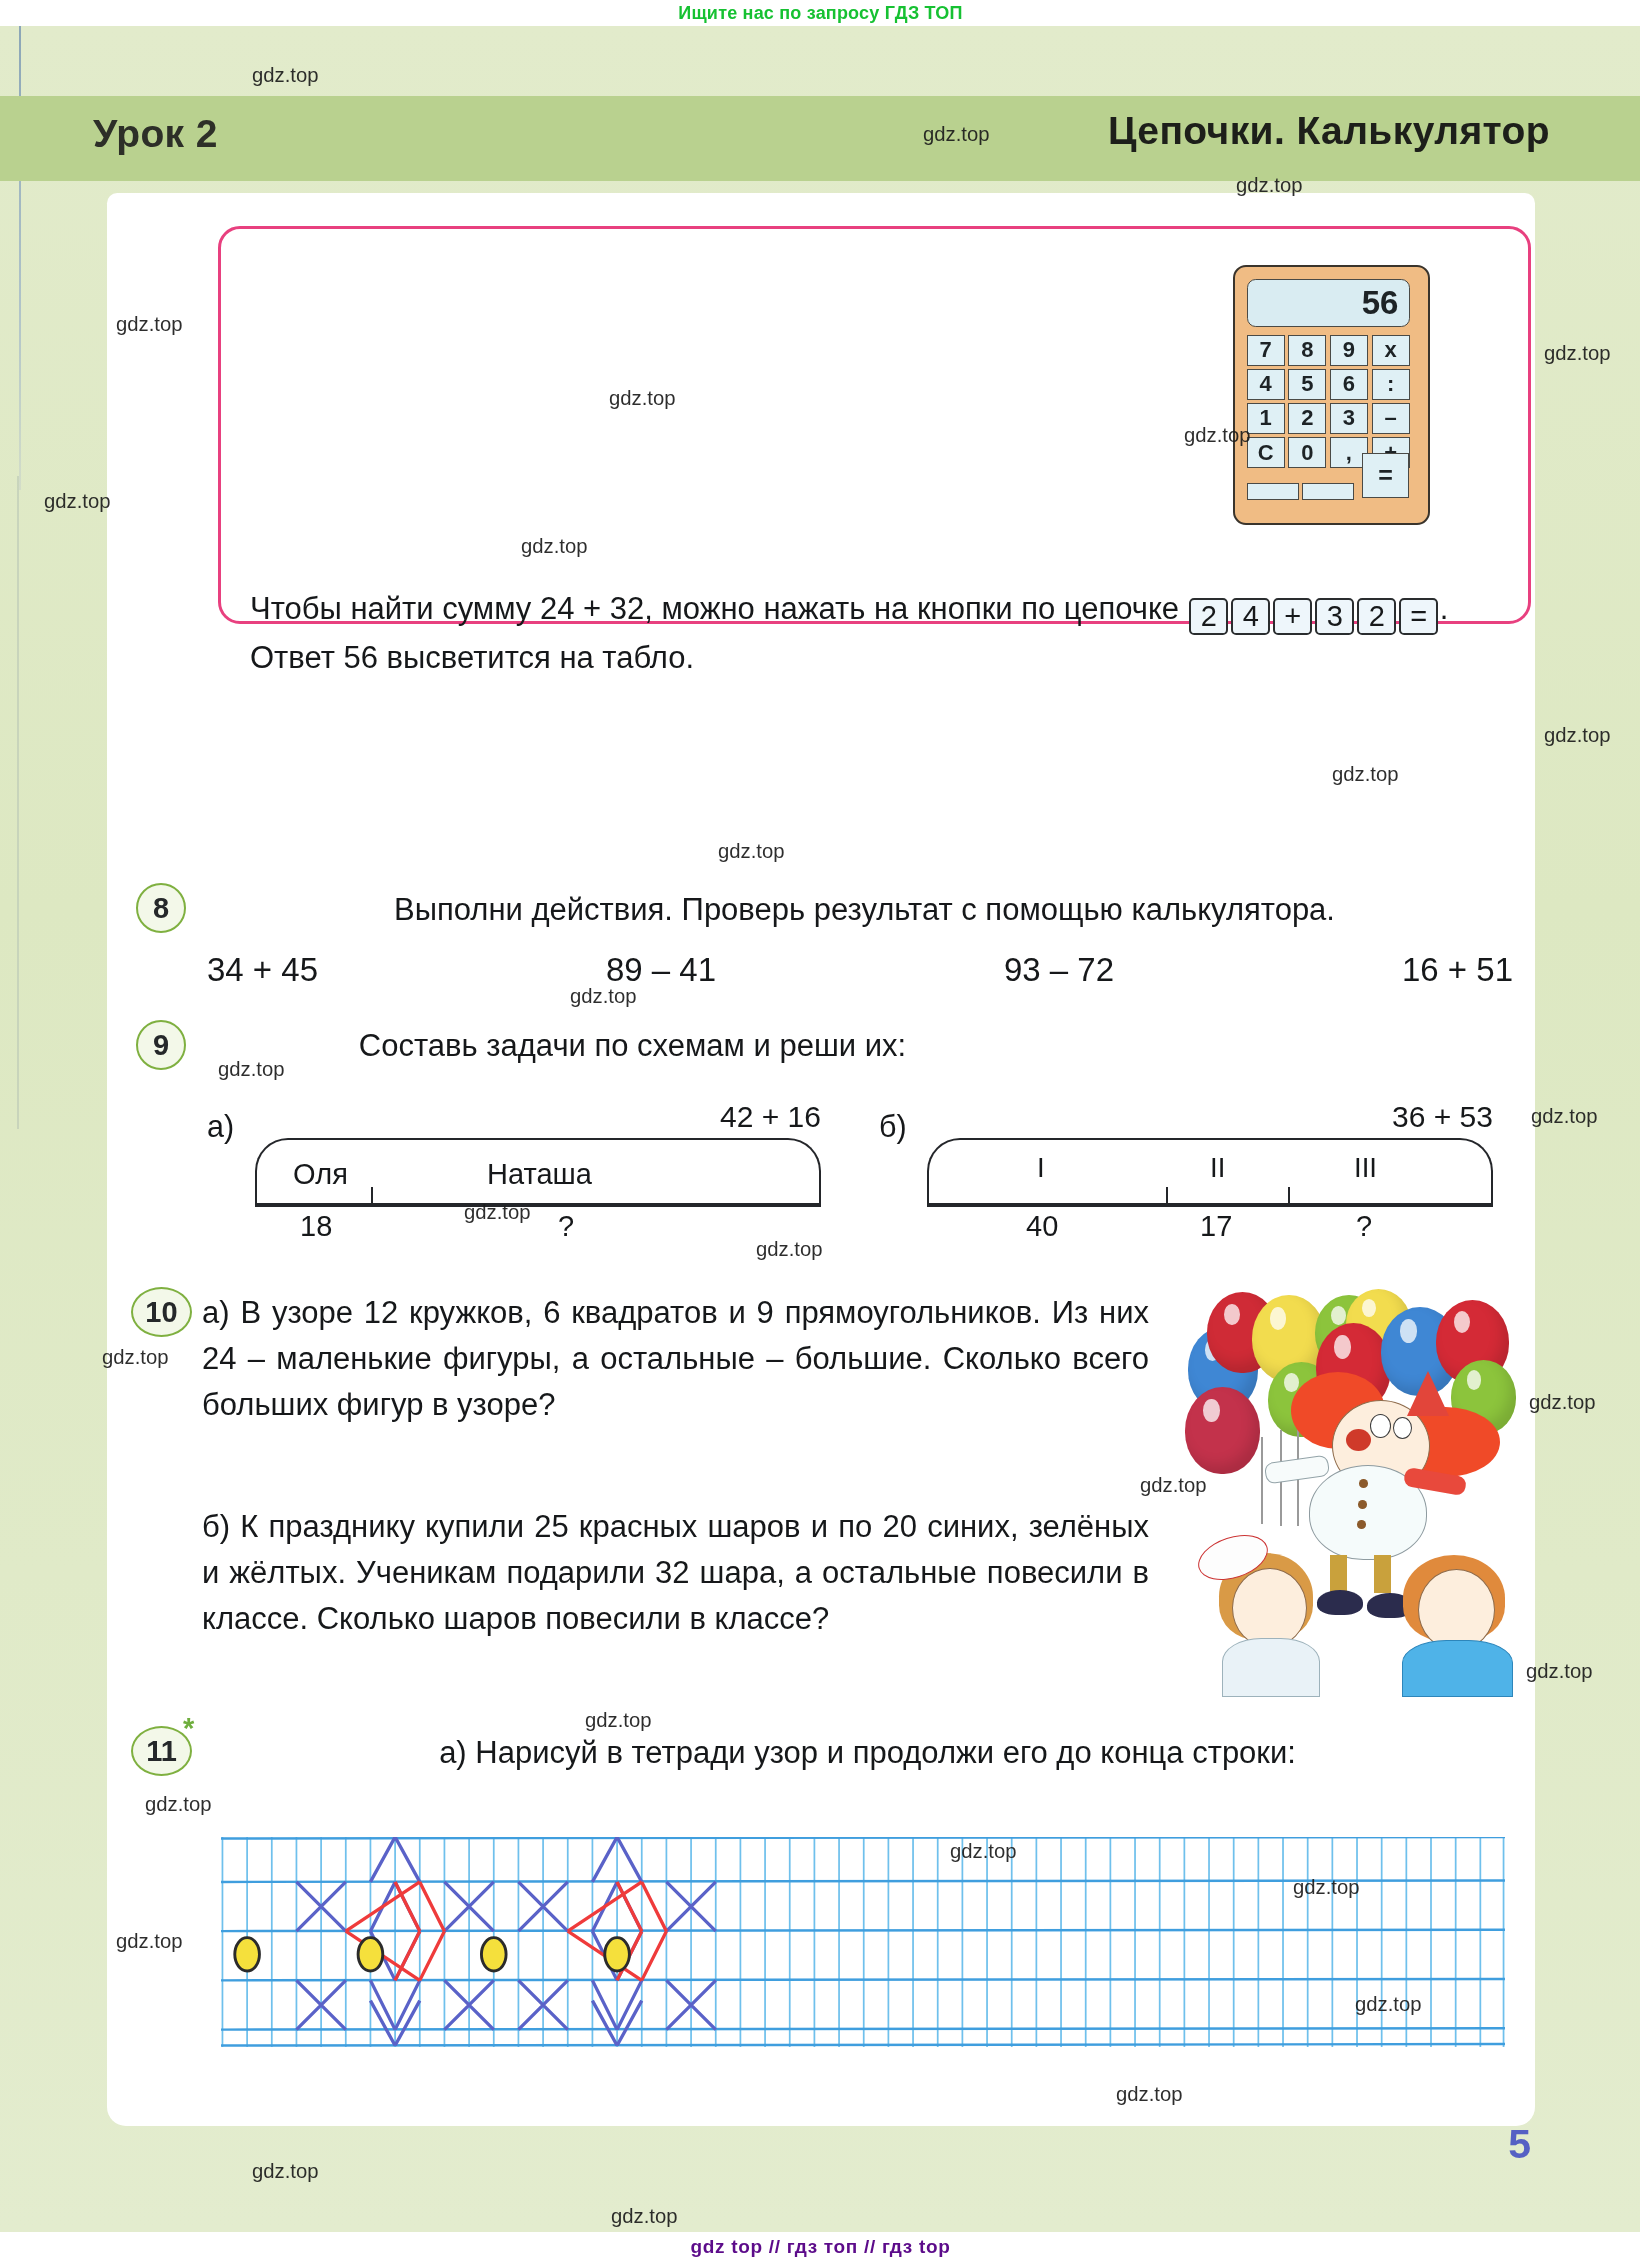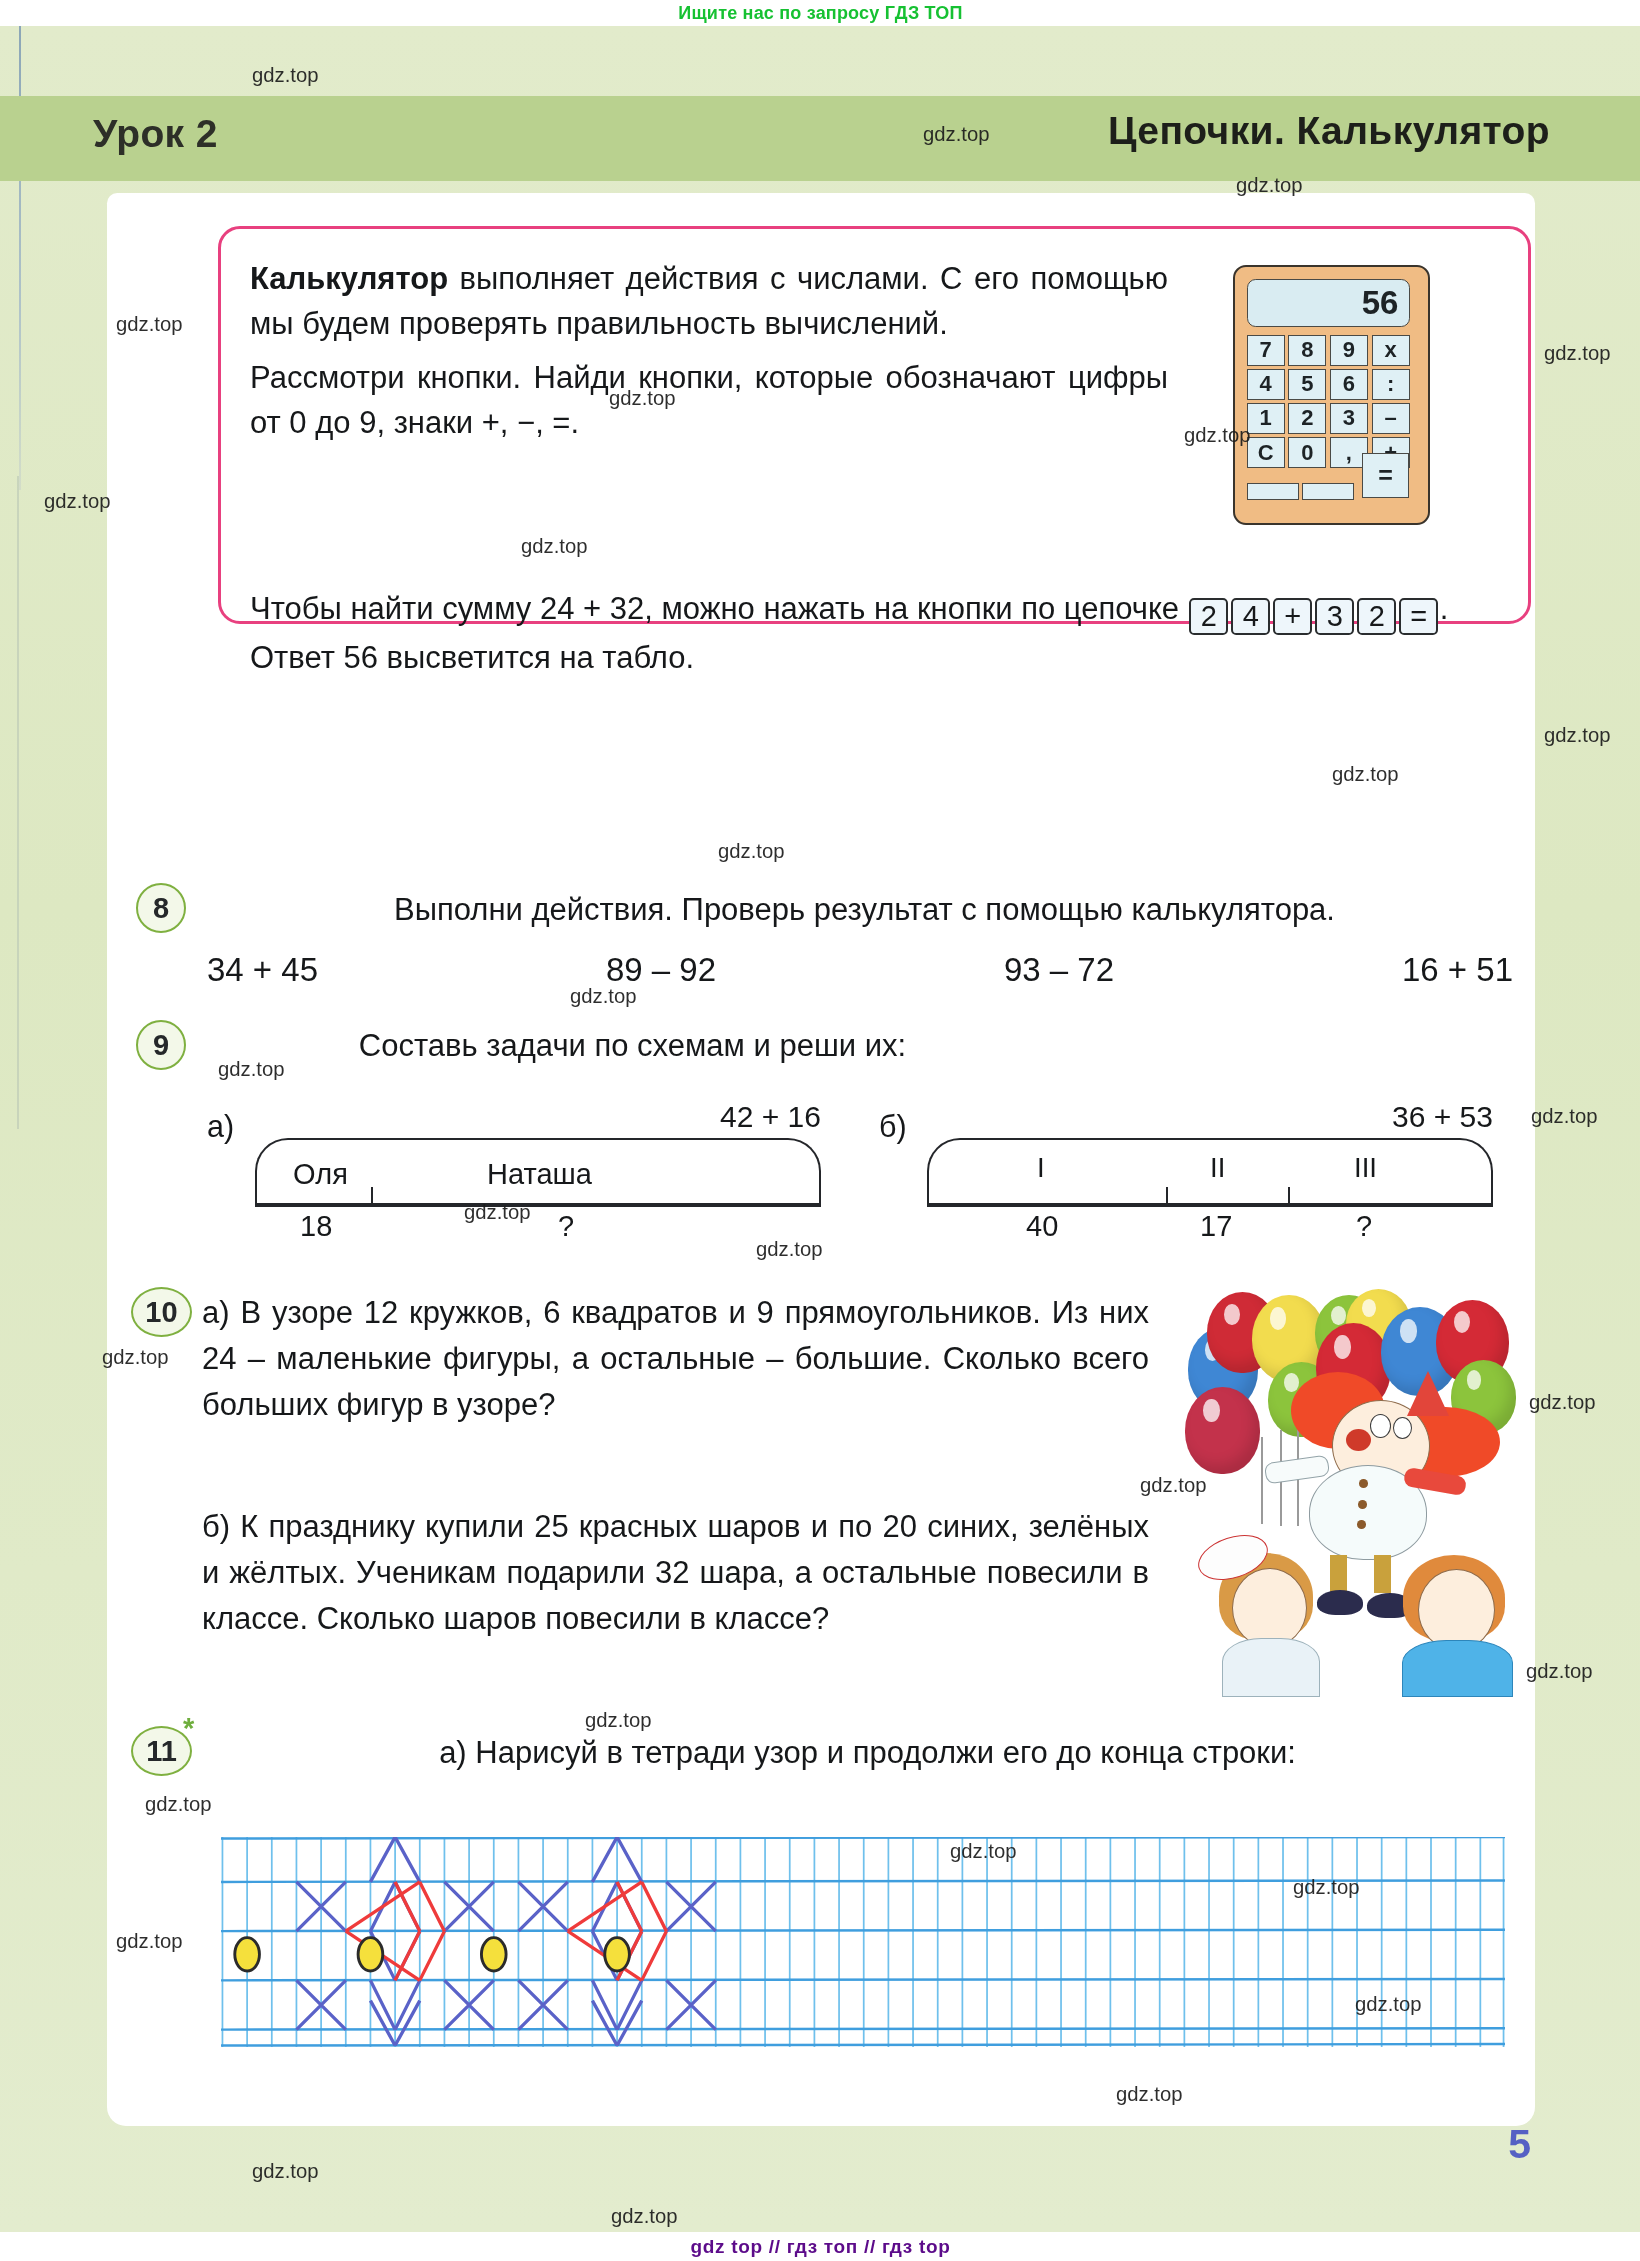--- a/index.html
+++ b/index.html
@@ -233,26 +233,20 @@
   <div class="spine2"></div>
 
   <div class="header-band"></div>
   <div class="lesson-no">Урок 2</div>
   <div class="lesson-title">Цепочки. Калькулятор</div>
 
   <div class="sheet"></div>
 
   <div class="pinkbox"></div>
 
-  <div class="pinkbox-text">
-    <p style="margin:0 0 7.3px 0;">
-      <b>Калькулятор</b><span> выполняет действия с числами. С его помощью мы будем проверять правильность вычислений.</span>
-    </p>
-    <p style="margin:10.2px 0 0 0;">Рассмотри кнопки. Найди кнопки, кото­рые обозначают цифры от 0 до 9, знаки +, −, =.</p>
-  </div>
 
   <div class="pinkbox-wide">
     <p style="margin:0;">
       <span>Чтобы найти сумму 24 + 32, можно нажать на кнопки по цепочке </span><span class="keycap">2</span><span class="keycap">4</span><span class="keycap">+</span><span class="keycap">3</span><span class="keycap">2</span><span class="keycap">=</span><span>. Ответ 56 высветится на табло.</span>
     </p>
   </div>
 
   <div class="calc">
     <div class="calc-screen">56</div>
     <div class="calc-keys">
@@ -278,21 +272,21 @@
       <div class="cbar"></div>
     </div>
     <div class="calc-eqbig">=</div>
   </div>
 
   <div class="exnum" style="left:136px;top:857px;">8</div>
   <div class="extext" style="left:197px;top:862px;width:1335px;">Выполни действия. Проверь результат с помощью калькулятора.</div>
 
   <div class="exprs">
     <span>34 + 45</span>
-    <span>89 – 92</span>
+    <span>89 – 41</span>
     <span>93 – 72</span>
     <span>16 + 51</span>
   </div>
 
   <div class="exnum" style="left:136px;top:994px;">9</div>
   <div class="extext" style="left:197px;top:998px;width:871px;">Составь задачи по схемам и реши их:</div>
 
   <div class="extext" style="left:207px;top:1079px;font-size:30.5px;">а)</div>
   <div class="scheme" style="left:255px;top:1074px;width:566px;height:152px;">
     <div class="total">42 + 16</div>

